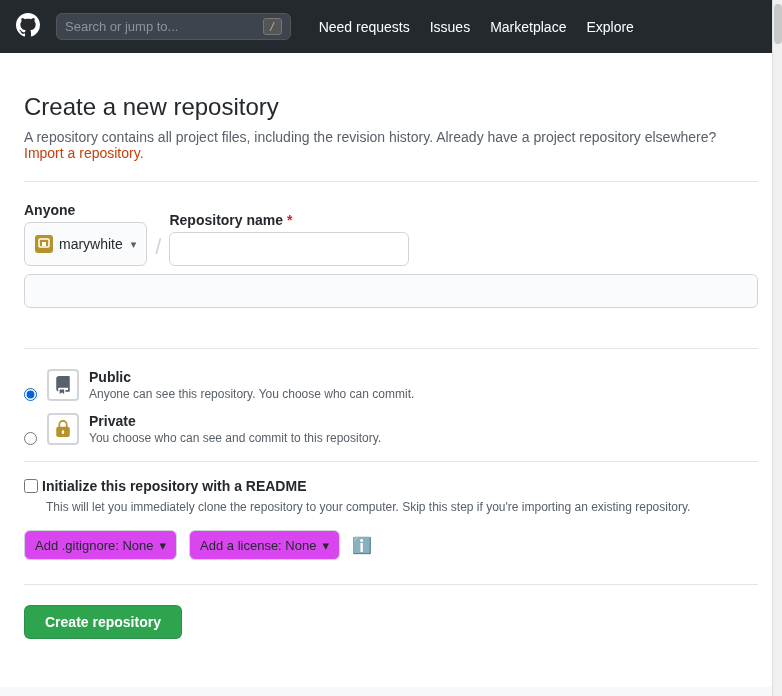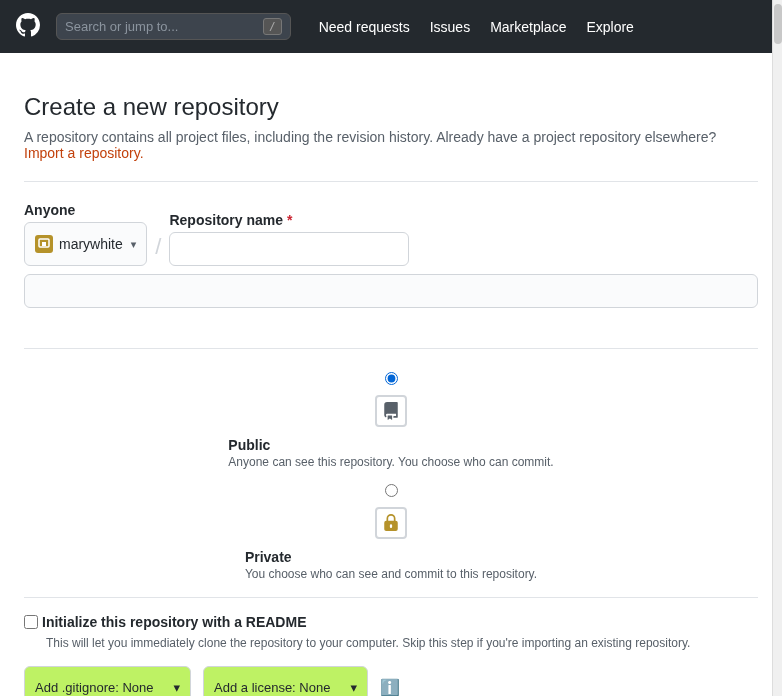--- a/index.html
+++ b/index.html
@@ -230,23 +230,22 @@
     
     .visibility-options {
       display: flex;
       flex-direction: column;
       gap: 12px;
       margin-bottom: 16px;
     }
 
     .visibility-option {
       display: flex;
-      align-items: center;
+      align-items: flex-end;
       gap: 10px;
-      flex-direction: column;
     }
 
     .visibility-option input[type="radio"] {
       margin-top: 3px;
       accent-color: #0366d6;
       cursor: pointer;
     }
 
     .visibility-icon {
       width: 32px;
@@ -312,27 +311,27 @@
       align-items: center;
       gap: 12px;
       margin-bottom: 24px;
     }
 
     .dropdown-btn {
       display: flex;
       align-items: center;
       border: 1px solid #d1d5da;
       border-radius: 6px;
-      background: #bef264;
+      background: #d946ef;
       padding: 5px 10px;
       font-size: 13px;
       cursor: pointer;
-      gap: 20px;
-      color: #24292e;
-      height: 42px;
+      gap: 6px;
+      color: #24292e;
+      height: 30px;
     }
 
     .info-icon {
       color: #0366d6;
       font-size: 16px;
       cursor: pointer;
     }
 
     
     .create-btn {

